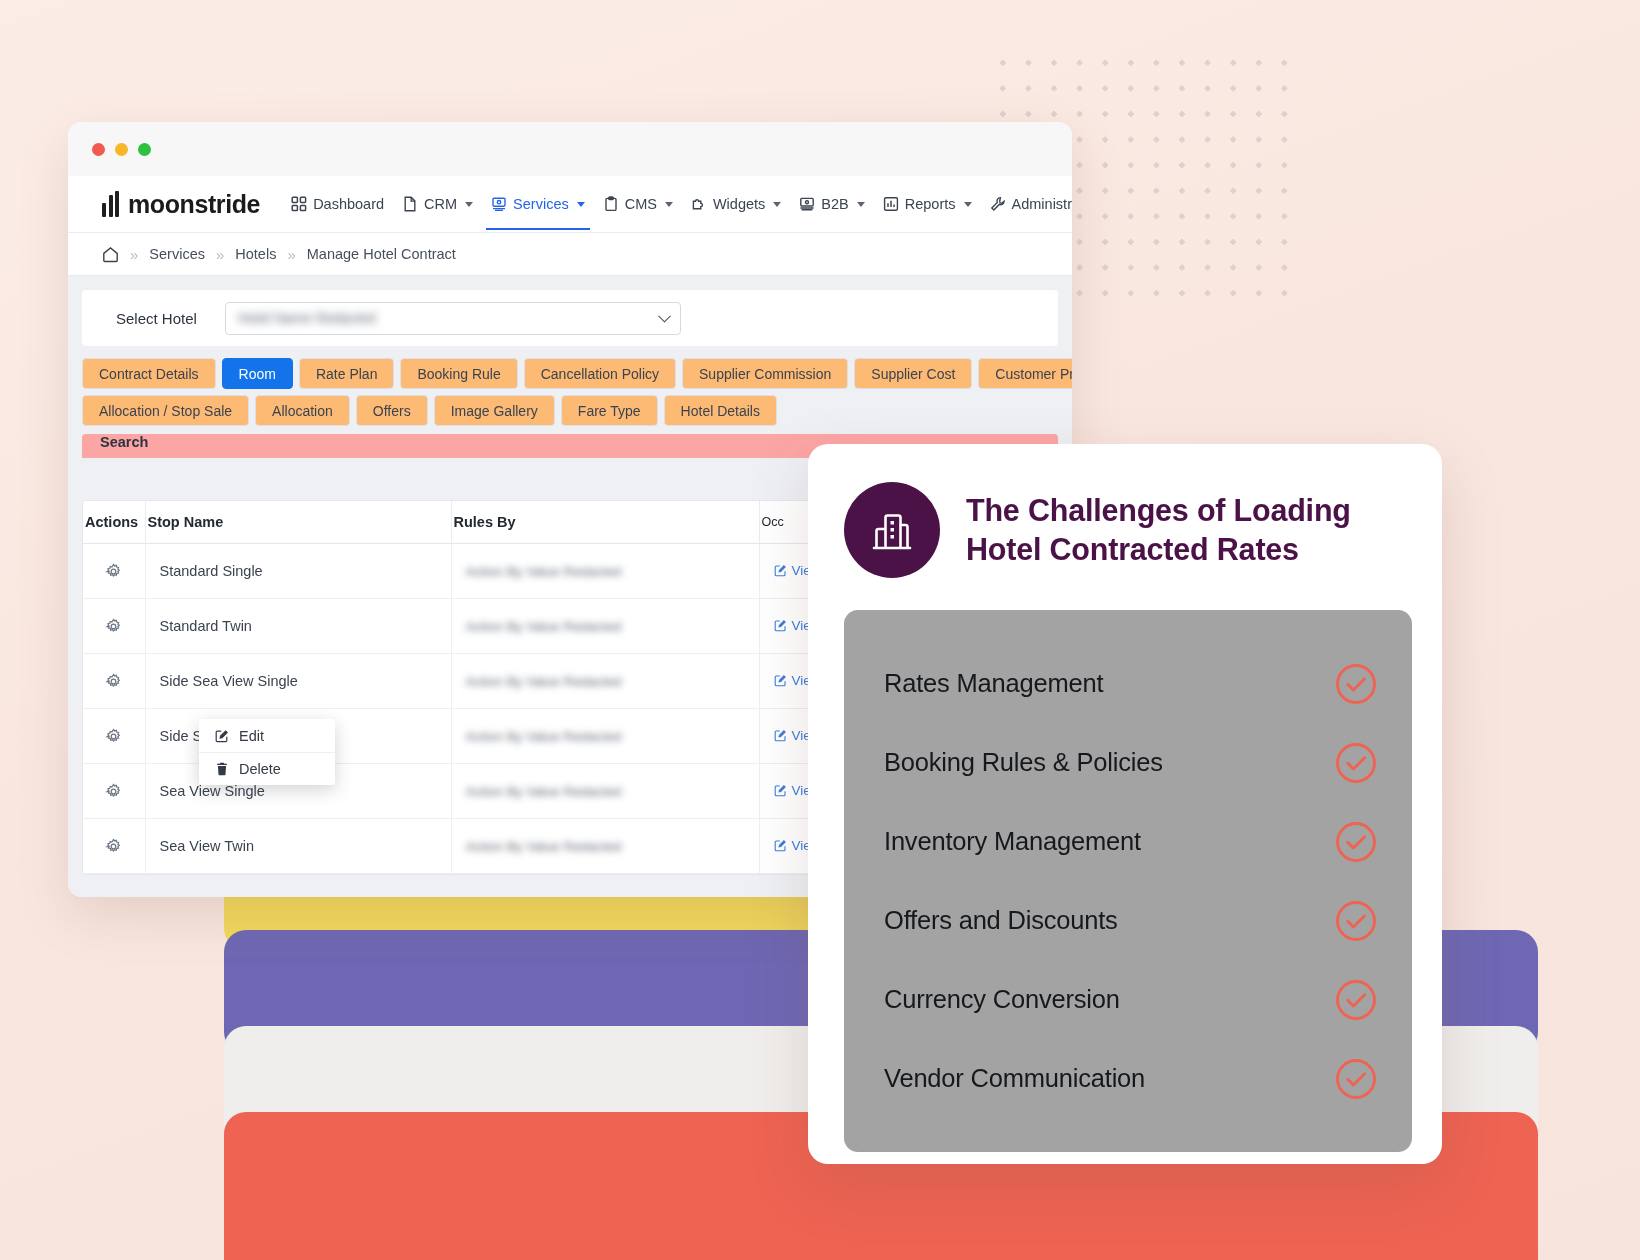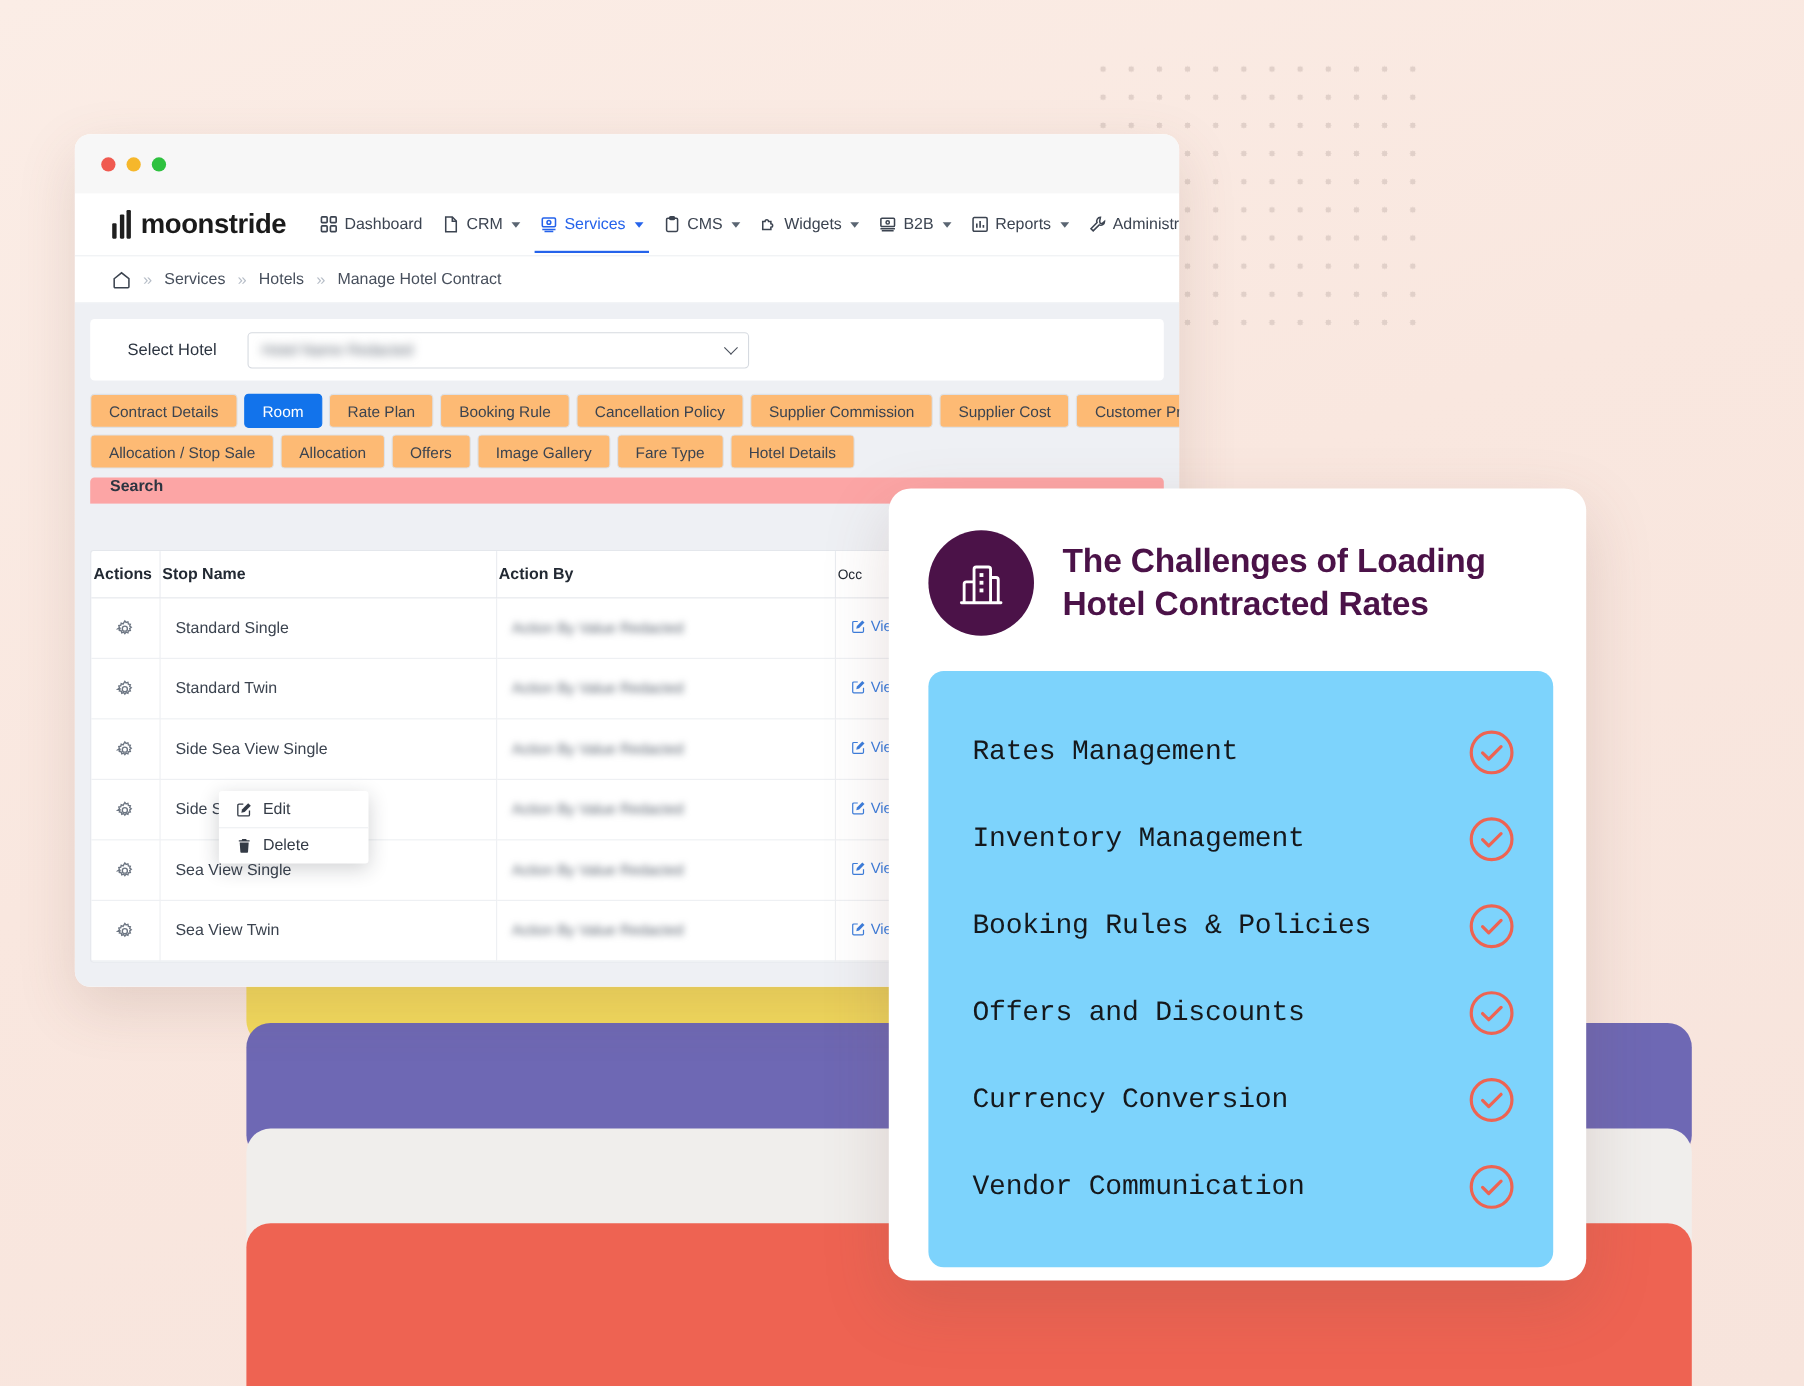--- a/index.html
+++ b/index.html
@@ -330,24 +330,23 @@
   }
   #hotel-badge svg { display: block; width: 48px; height: 48px; }
   #feature-title {
     font-size: 30.5px;
     font-weight: bold;
     line-height: 1.29;
     color: #4B1248;
     letter-spacing: -.2px;
   }
   #feature-list {
-    background: #7dd3fc;
+    background: #a3a3a3;
     border-radius: 14px;
     padding: 34px 34px 34px 40px;
-    font-family: Liberation Mono, monospace;
   }
   .feature-row {
     display: flex;
     align-items: center;
     justify-content: space-between;
     height: 79px;
   }
   .feature-label {
     font-size: 25.5px;
     color: #15181c;
@@ -531,21 +530,21 @@
         <colgroup>
           <col class="col-actions">
             <col class="col-room">
             <col class="col-actionby">
             <col class="col-occ">
         </colgroup>
         <thead>
           <tr>
             <th>Actions</th>
             <th>Stop Name</th>
-            <th>Action By</th>
+            <th>Rules By</th>
             <th style="font-size:12.5px;font-weight:normal;">Occ</th>
           </tr>
         </thead>
         <tbody id="table-body">
             <tr>
               <td class="cell-center"><span class="gear"><svg viewBox="0 0 17 17" fill="none" stroke="#6d7683" stroke-width="1.25">
                     <circle cx="8.5" cy="8.5" r="2.3"></circle>
                     <path d="M8.5 1.5l1.1 1.4 1.7-.6.4 1.8 1.8.4-.6 1.7 1.4 1.1-1.4 1.1.6 1.7-1.8.4-.4 1.8-1.7-.6-1.1 1.4-1.1-1.4-1.7.6-.4-1.8-1.8-.4.6-1.7L2.2 8.5l1.4-1.1-.6-1.7 1.8-.4.4-1.8 1.7.6z"></path>
                   </svg></span></td>
               <td>Standard Single</td>
@@ -680,30 +679,30 @@
       <div class="feature-row">
         <span class="feature-label">Rates Management</span>
         <span class="check-icon">
           <svg viewBox="0 0 44 44" fill="none" stroke="#EE6352" stroke-width="2.9" stroke-linecap="round" stroke-linejoin="round">
             <circle cx="22" cy="22" r="18.5"></circle>
             <path d="M13.8 22.4l5.6 5.6L30.6 16.8"></path>
           </svg>
         </span>
       </div>
       <div class="feature-row">
-        <span class="feature-label">Inventory Management</span>
+        <span class="feature-label">Booking Rules &amp; Policies</span>
         <span class="check-icon">
           <svg viewBox="0 0 44 44" fill="none" stroke="#EE6352" stroke-width="2.9" stroke-linecap="round" stroke-linejoin="round">
             <circle cx="22" cy="22" r="18.5"></circle>
             <path d="M13.8 22.4l5.6 5.6L30.6 16.8"></path>
           </svg>
         </span>
       </div>
       <div class="feature-row">
-        <span class="feature-label">Booking Rules &amp; Policies</span>
+        <span class="feature-label">Inventory Management</span>
         <span class="check-icon">
           <svg viewBox="0 0 44 44" fill="none" stroke="#EE6352" stroke-width="2.9" stroke-linecap="round" stroke-linejoin="round">
             <circle cx="22" cy="22" r="18.5"></circle>
             <path d="M13.8 22.4l5.6 5.6L30.6 16.8"></path>
           </svg>
         </span>
       </div>
       <div class="feature-row">
         <span class="feature-label">Offers and Discounts</span>
         <span class="check-icon">

